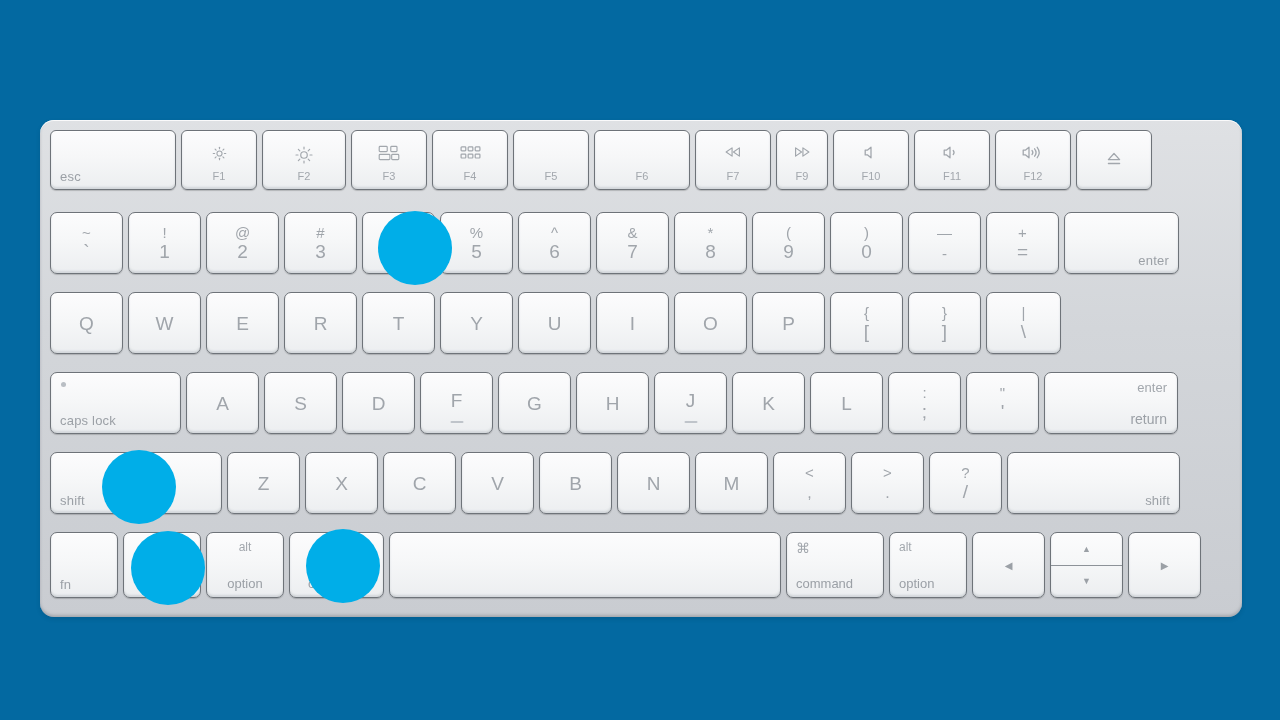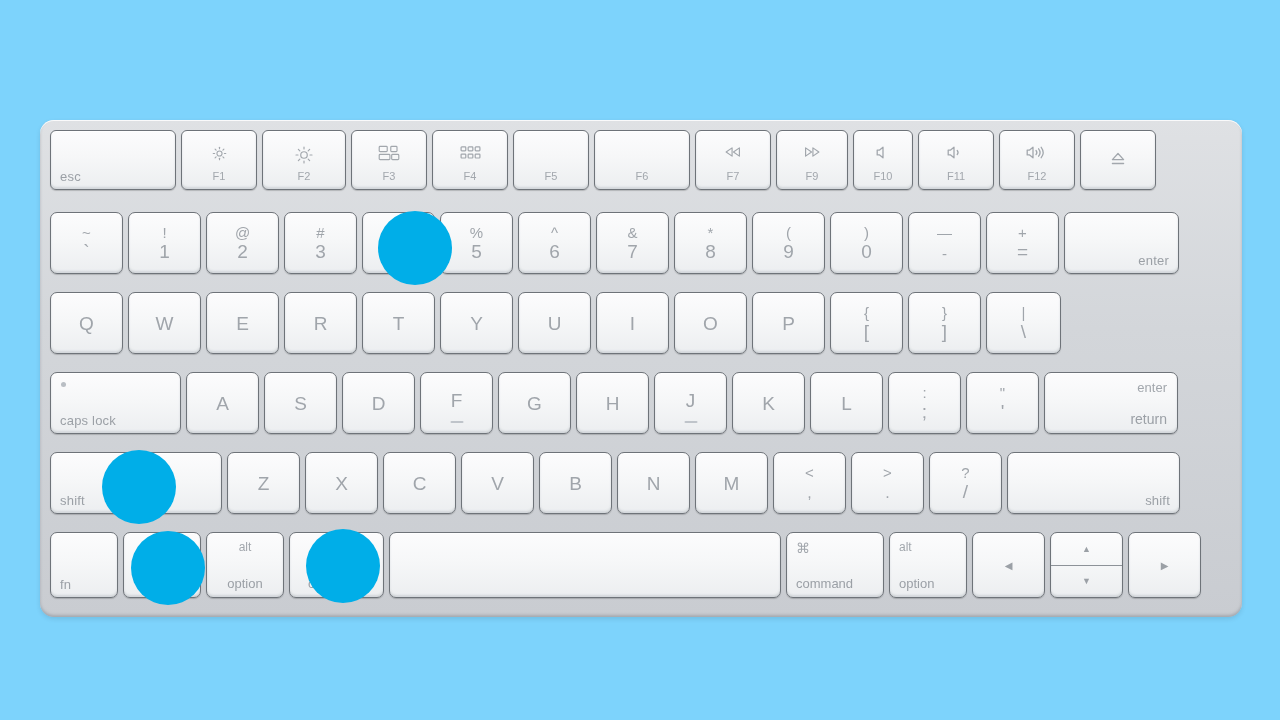--- a/index.html
+++ b/index.html
@@ -9,21 +9,21 @@
     height: 720px;
     background: #ffffff;
     overflow: hidden;
     font-family: "Liberation Sans", sans-serif;
   }
 
   #stage {
     position: relative;
     width: 1280px;
     height: 720px;
-    background: #7dd3fc;
+    background: #0369a1;
   }
 
   
   #keyboard {
     position: absolute;
     left: 40px;
     top: 120px;
     width: 1202px;
     height: 497px;
     border-radius: 14px;
@@ -312,33 +312,33 @@
               <g class="ic">
                 <path d="M11 2.5L4.5 7l6.5 4.5z"></path>
                 <path d="M19 2.5L12.5 7l6.5 4.5z"></path>
               </g>
             </svg>
         </span>
         <span class="lbl-fn-num">F7</span>
       </div>
 
 
-      <div class="key" style="width:72px">
+      <div class="key" style="width:52px">
         <span class="lbl-fn-icon">
           <svg width="22" height="14" viewBox="0 0 24 14">
               <g class="ic">
                 <path d="M5 2.5v9L11.5 7z"></path>
                 <path d="M13 2.5v9L19.5 7z"></path>
               </g>
             </svg>
         </span>
         <span class="lbl-fn-num">F9</span>
       </div>
 
-      <div class="key" style="width:60px">
+      <div class="key" style="width:76px">
         <span class="lbl-fn-icon">
           <svg width="16" height="15" viewBox="0 0 16 15">
               <path class="ic" d="M8 2.2L4.6 5.1H2.2v4.8h2.4L8 12.8z"></path>
             </svg>
         </span>
         <span class="lbl-fn-num">F10</span>
       </div>
 
       <div class="key" style="width:76px">
         <span class="lbl-fn-icon">

